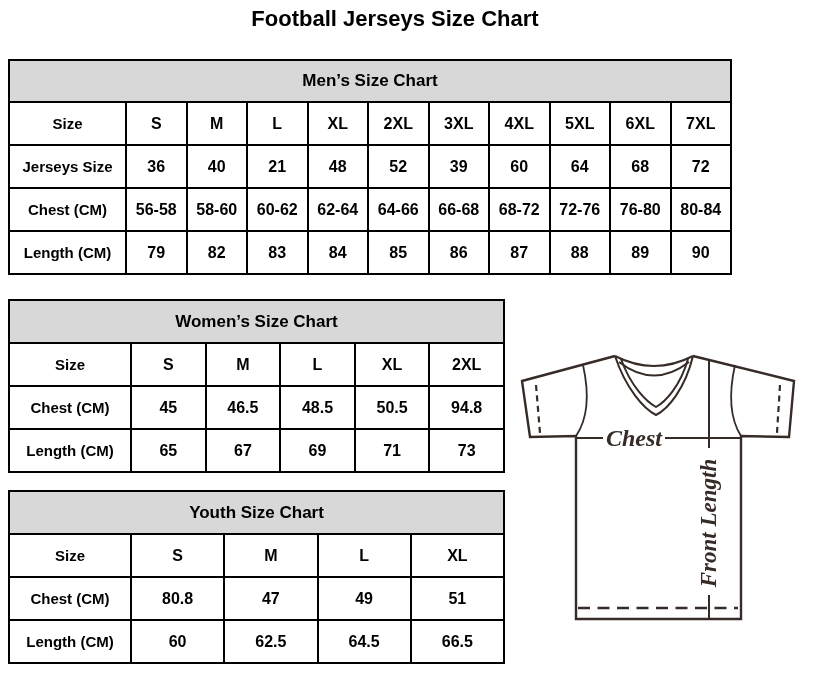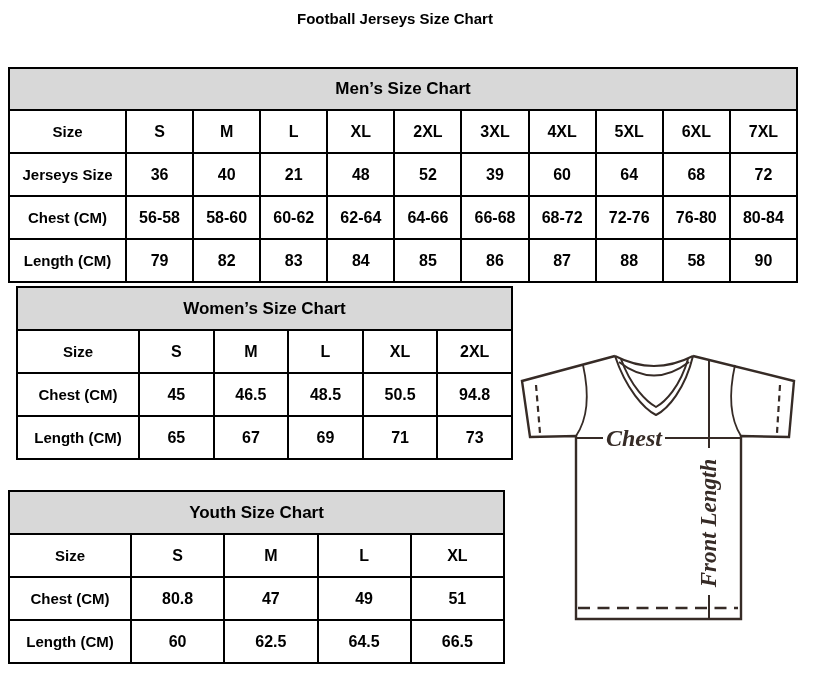--- a/index.html
+++ b/index.html
@@ -7,39 +7,39 @@
     --border:#000000;
     --diagram-stroke:#362b26;
   }
   html,body{margin:0;padding:0;}
   body{
     width:816px;height:675px;position:relative;background:#ffffff;
     font-family:"Liberation Sans",sans-serif;color:#000;overflow:hidden;
   }
   .page-title{
     position:absolute;top:5px;left:0;width:790px;margin:0;
-    text-align:center;font-size:15px;font-weight:bold;line-height:28px;color:#000;
+    text-align:center;font-size:22px;font-weight:bold;line-height:28px;color:#000;
   }
   table.size-table{
     position:absolute;border-collapse:collapse;table-layout:fixed;background:#fff;
   }
   .size-table th,.size-table td{
     border:2px solid var(--border,#000);
     font-weight:bold;text-align:center;vertical-align:middle;padding:0;color:#000;
     overflow:hidden;white-space:nowrap;
   }
   .size-table thead th{background:var(--header-bg,#d8d8d8);font-size:17px;}
   .size-table tbody th{font-size:15px;}
   .size-table tbody td{font-size:16px;}
 
-  #men-table{left:8px;top:67px;width:790px;padding-left:29px;}
+  #men-table{left:8px;top:59px;width:724px;padding-left:29px;}
   #men-table thead tr{height:42px;}
   #men-table tbody tr{height:43px;}
 
-  #women-table{left:8px;top:286px;width:497px;margin-left:8px;}
+  #women-table{left:8px;top:299px;width:497px;}
   #women-table thead tr{height:43px;}
   #women-table tbody tr{height:43px;}
 
   #youth-table{left:8px;top:490px;width:497px;}
   #youth-table thead tr{height:43px;margin-top:23px;}
   #youth-table tbody tr{height:43px;}
 
   #jersey-diagram{position:absolute;left:505px;top:332px;width:310px;height:343px;}
   #jersey-diagram svg{display:block;width:310px;height:343px;}
   .j-outline,.j-mid,.j-thin{fill:none;stroke:var(--diagram-stroke,#362b26);}
@@ -114,21 +114,21 @@
     <tr>
       <th>Length (CM)</th>
       <td>79</td>
       <td>82</td>
       <td>83</td>
       <td>84</td>
       <td>85</td>
       <td>86</td>
       <td>87</td>
       <td>88</td>
-      <td>58</td>
+      <td>89</td>
       <td>90</td>
     </tr>
   </tbody>
 </table>
 
 <table class="size-table" id="women-table">
   <colgroup>
       <col style="width:122px">
       <col span="5">
     </colgroup>

